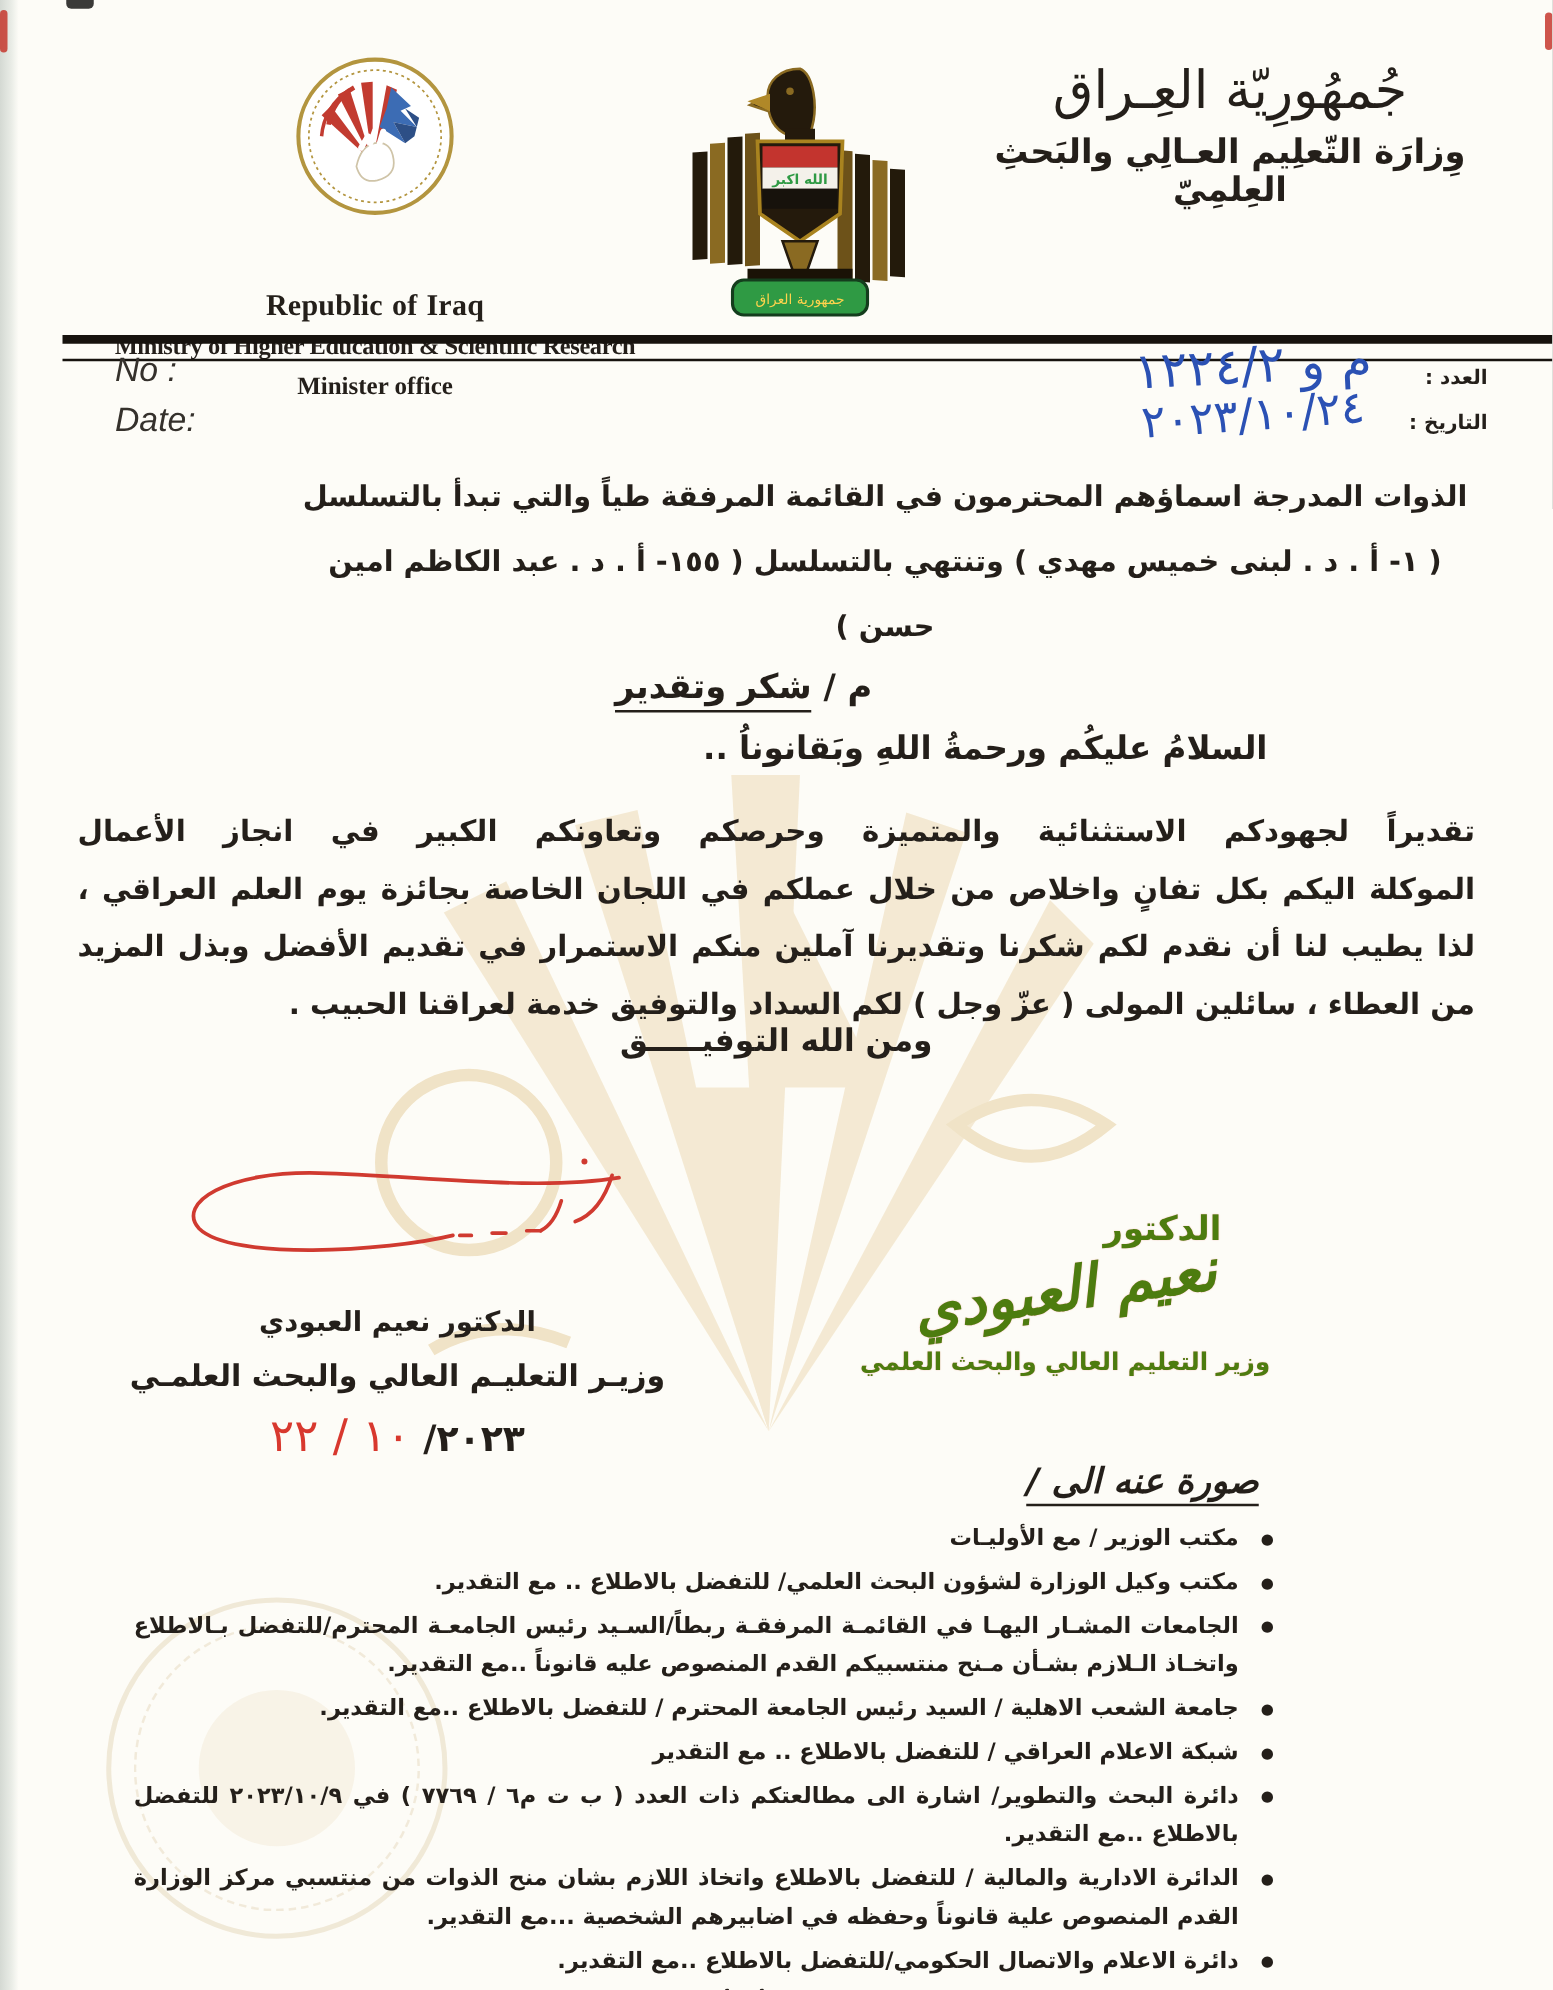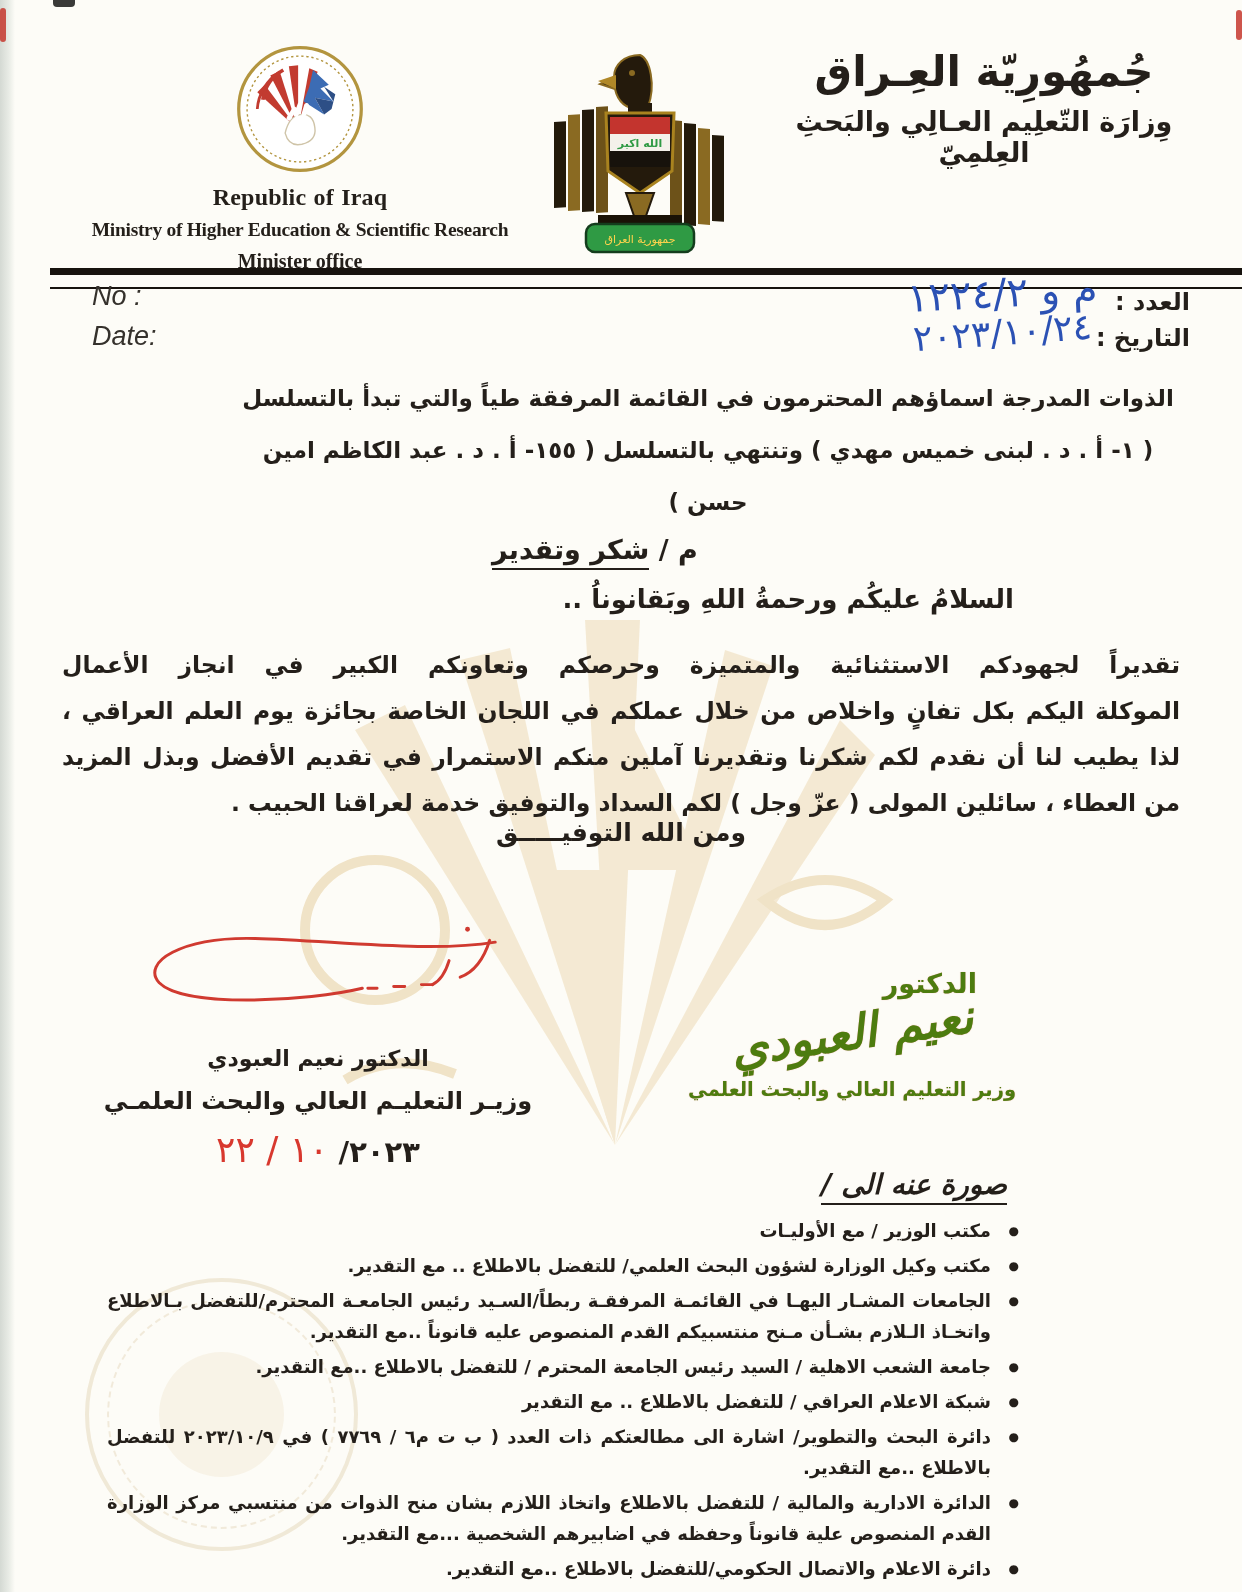--- a/index.html
+++ b/index.html
@@ -12,39 +12,39 @@
   .scan-edge-left{position:absolute;left:0;top:0;width:15px;height:100%;
     background:linear-gradient(90deg,#d4d9d3,#e9ece6 60%,#fdfcf7);}
   .scan-notch-top{position:absolute;left:53px;top:0;width:22px;height:7px;background:#3a3a38;border-radius:0 0 4px 4px;}
   .corner-mark{position:absolute;background:#c5372e;opacity:.85;}
   .corner-mark.left{left:0;top:8px;width:6px;height:34px;border-radius:3px;}
   .corner-mark.right{right:0;top:10px;width:6px;height:30px;border-radius:3px;}
 
   
   .hdr-left{position:absolute;left:78px;top:44px;width:444px;text-align:center;}
   .hdr-left .logo{width:130px;height:130px;margin:0 auto 6px;}
-  .hdr-left .l1{font-family:"Liberation Serif",serif;font-weight:bold;font-size:24px;letter-spacing:.2px;word-spacing:1px;}
+  .hdr-left .l1{font-family:"Liberation Serif",serif;font-weight:bold;font-size:24px;letter-spacing:.2px;word-spacing:1px;margin-top:48px;}
   .hdr-left .l2{font-family:"Liberation Serif",serif;font-weight:bold;font-size:19.5px;margin-top:8px;letter-spacing:-.3px;}
   .hdr-left .l3{font-family:"Liberation Serif",serif;font-weight:bold;font-size:20px;margin-top:9px;}
 
   .hdr-eagle{position:absolute;left:540px;top:50px;width:200px;height:212px;}
 
   .hdr-right{position:absolute;right:48px;top:48px;width:420px;text-align:center;direction:rtl;}
-  .hdr-right .a1{font-size:42px;font-weight:bold;line-height:1.15;letter-spacing:-1px;}
+  .hdr-right .a1{font-size:42px;font-weight:normal;line-height:1.15;letter-spacing:-1px;}
   .hdr-right .a2{font-size:27px;font-weight:bold;margin-top:10px;letter-spacing:-.5px;}
   .hdr-right .a3{font-size:26px;font-weight:bold;margin-top:12px;letter-spacing:2px;}
 
   .rule{position:absolute;left:50px;right:0;top:268px;height:12px;
     border-top:7px solid #17130e;border-bottom:2.5px solid #17130e;}
 
   
   .no-date{position:absolute;left:92px;top:276px;
     font-family:"Liberation Sans",sans-serif;font-style:italic;font-size:27px;color:#35312c;line-height:40px;}
   .ref-labels{position:absolute;right:52px;top:284px;direction:rtl;text-align:right;
-    font-size:24px;font-weight:bold;line-height:36px;}
+    font-size:16px;font-weight:bold;line-height:36px;}
   .hw-no{position:absolute;right:145px;top:270px;direction:rtl;
     color:#2b51b4;font-size:40px;letter-spacing:5px;transform:rotate(-3deg);white-space:nowrap;}
   .hw-date{position:absolute;right:150px;top:312px;direction:rtl;
     color:#2b51b4;font-size:36px;letter-spacing:3px;transform:rotate(-4deg);white-space:nowrap;}
 
   
   .addressee{position:absolute;right:58px;top:372px;width:952px;direction:rtl;text-align:center;
     font-size:23px;font-weight:bold;line-height:52px;}
   .subject{position:absolute;left:492px;top:534px;direction:rtl;font-size:27px;font-weight:bold;white-space:nowrap;}
   .subject .u{border-bottom:2.5px solid #241f1a;padding-bottom:3px;}

